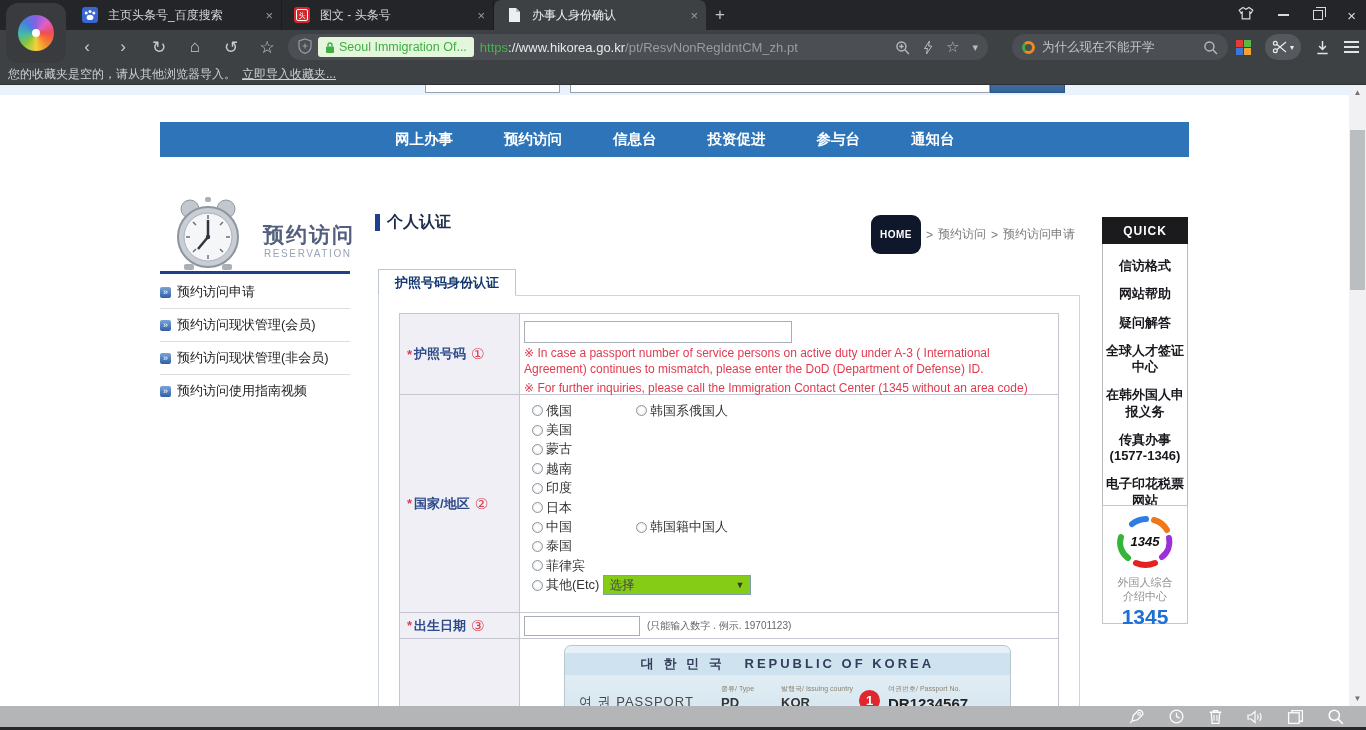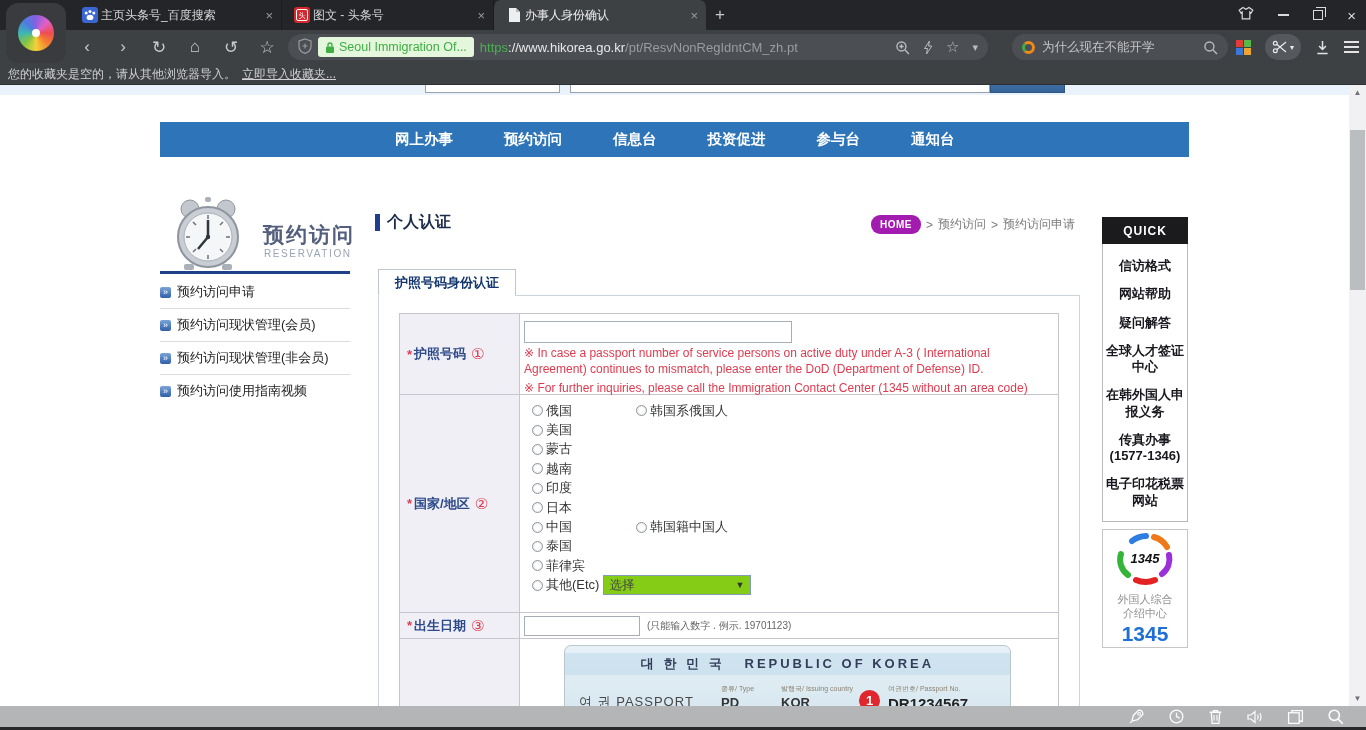--- a/index.html
+++ b/index.html
@@ -5,21 +5,21 @@
   * { margin:0; padding:0; box-sizing:border-box; }
   body { font-family:"Liberation Sans","DejaVu Sans",sans-serif; }
   .screen { position:relative; width:1366px; height:730px; overflow:hidden; background:#fff; }
 
   
   .titlebar { position:absolute; left:0; top:0; width:1366px; height:30px; background:#232528; }
   .logo-btn { position:absolute; left:6px; top:3px; width:60px; height:60px; background:#393b3e; border-radius:12px; z-index:30; display:flex; align-items:center; justify-content:center; }
   .pinwheel { width:36px; height:36px; border-radius:50%; background:conic-gradient(#8a5fe0,#e05fc8,#ee4d52,#f5842f,#f3d23a,#86c63e,#3fb6b2,#4a7de0,#8a5fe0); position:relative; }
   .pinwheel::after { content:""; position:absolute; left:14px; top:14px; width:8px; height:8px; background:#fff; border-radius:50%; }
   .tabstrip { position:absolute; left:70px; top:0; height:30px; display:flex; align-items:stretch; }
-  .btab { width:212px; display:flex; align-items:center; gap:3px; padding:0 8px 0 12px; color:#d6d7d8; font-size:12px; border-right:1px solid #1b1c1e; }
+  .btab { width:212px; display:flex; align-items:center; gap:10px; padding:0 8px 0 12px; color:#d6d7d8; font-size:12px; border-right:1px solid #1b1c1e; }
   .btab.active { background:#3e4144; border-radius:7px 7px 0 0; border-right:none; color:#f0f1f2; }
   .btab .ttl { flex:1; overflow:hidden; white-space:nowrap; text-overflow:ellipsis; }
   .tclose { color:#9a9c9e; font-size:13px; line-height:1; }
   .favicon { width:16px; height:16px; flex:0 0 16px; display:inline-flex; }
   .newtab { width:28px; display:flex; align-items:center; justify-content:center; color:#c7c8c9; font-size:17px; }
   .winctl { position:absolute; right:10px; top:0; height:30px; display:flex; align-items:center; gap:24px; color:#d9dadb; }
   .minbar { width:11px; height:1.6px; background:#d9dadb; }
   .restore { width:10px; height:10px; border:1.4px solid #d9dadb; position:relative; }
   .restore::before { content:""; position:absolute; left:2px; top:-4px; width:9px; height:9px; border-top:1.4px solid #d9dadb; border-right:1.4px solid #d9dadb; }
   .wclose { font-size:15px; }
@@ -63,21 +63,21 @@
   .sb-divider { position:absolute; left:160px; top:186px; width:190px; height:3px; background:#1d4088; }
   .sb-menu { position:absolute; left:160px; top:191px; width:190px; }
   .sb-item { display:flex; align-items:center; gap:6px; padding:7px 0; border-bottom:1px solid #ddd; font-size:13px; color:#222; }
   .sb-item:last-child { border-bottom:none; }
   .bullet { width:11px; height:11px; background:linear-gradient(#7aa4d8,#2f5fa8); border-radius:2px; color:#fff; font-size:9px; line-height:11px; text-align:center; flex:0 0 11px; }
 
   
   .m-title { position:absolute; left:375px; top:127px; display:flex; align-items:center; gap:7px; font-size:16px; font-weight:bold; color:#1c2b4a; }
   .m-title .bar { width:5px; height:17px; background:#1e3f8f; }
   .crumbs { position:absolute; right:291px; top:130px; display:flex; align-items:center; gap:5px; font-size:12px; color:#7b7b7b; }
-  .homepill { background:#a21caf; color:#fff; font-size:10px; font-weight:bold; border-radius:9px; padding:4px 9px; letter-spacing:.5px; }
+  .homepill { background:#0f172a; color:#fff; font-size:10px; font-weight:bold; border-radius:9px; padding:14px 9px; letter-spacing:.5px; }
 
   .ptabs { position:absolute; left:378px; top:184px; display:flex; z-index:2; }
   .ptab { height:26px; padding:0 16px; display:flex; align-items:center; font-size:13px; font-weight:bold; }
   .ptab.inactive { background:linear-gradient(#fbfbfc,#e4e6ea); border:1px solid #c0c6cf; color:#2b4f8e; }
   .ptab.active { background:#fff; border:1px solid #c0c6cf; border-bottom:1px solid #fff; color:#12356e; height:27px; }
   .contentbox { position:absolute; left:378px; top:210px; width:702px; height:420px; border:1px solid #ccd4de; background:#fff; }
 
   .ftable { position:absolute; left:20px; top:17px; width:660px; border:1px solid #c6c6d0; }
   .frow { display:flex; border-bottom:1px solid #c6c6d0; }
   .frow:last-child { border-bottom:none; }
@@ -114,21 +114,21 @@
   .pp-type { width:60px; }
   .pp-iss { width:78px; }
   .marker1 { width:21px; height:21px; border-radius:50%; background:#e0272e; color:#fff; font-size:13px; font-weight:bold; display:flex; align-items:center; justify-content:center; margin:6px 8px 0 0; }
   .pp-no .pp-val { font-size:15px; color:#222; }
 
   
   .quick { position:absolute; left:1102px; top:132px; width:86px; }
   .q-head { height:27px; background:#1b1b1d; color:#fff; font-size:12px; font-weight:bold; letter-spacing:1px; display:flex; align-items:center; justify-content:center; border:1px solid #1b1b1d; }
   .q-body { border:1px solid #b9b9bb; border-top:none; background:#fff; padding:8px 1px 6px; }
   .q-item { font-size:13px; font-weight:bold; color:#17171d; text-align:center; padding:6px 0; line-height:1.25; }
-  .q-logo { position:absolute; left:1102px; top:420px; width:86px; height:119px; border:1px solid #c6c6c8; background:#fff; text-align:center; padding-top:1px;margin-top:24px; }
+  .q-logo { position:absolute; left:1102px; top:420px; width:86px; height:119px; border:1px solid #c6c6c8; background:#fff; text-align:center; padding-top:8px; }
   .q-cap { font-size:11px; color:#8f8f91; line-height:1.25; margin-top:2px; }
   .q-num { font-size:21px; font-weight:bold; color:#1e6fd6; margin-top:1px; }
 
   
   .vscroll { position:absolute; right:0; top:0; width:17px; height:621px; background:#f1f1f3; }
   .vs-arrow { position:absolute; left:0; width:17px; height:15px; color:#6f7276; font-size:8px; display:flex; align-items:center; justify-content:center; }
   .vs-up { top:0; } .vs-down { bottom:0; }
   .vs-thumb { position:absolute; left:1px; top:45px; width:15px; height:160px; background:#babec1; }
 
   

